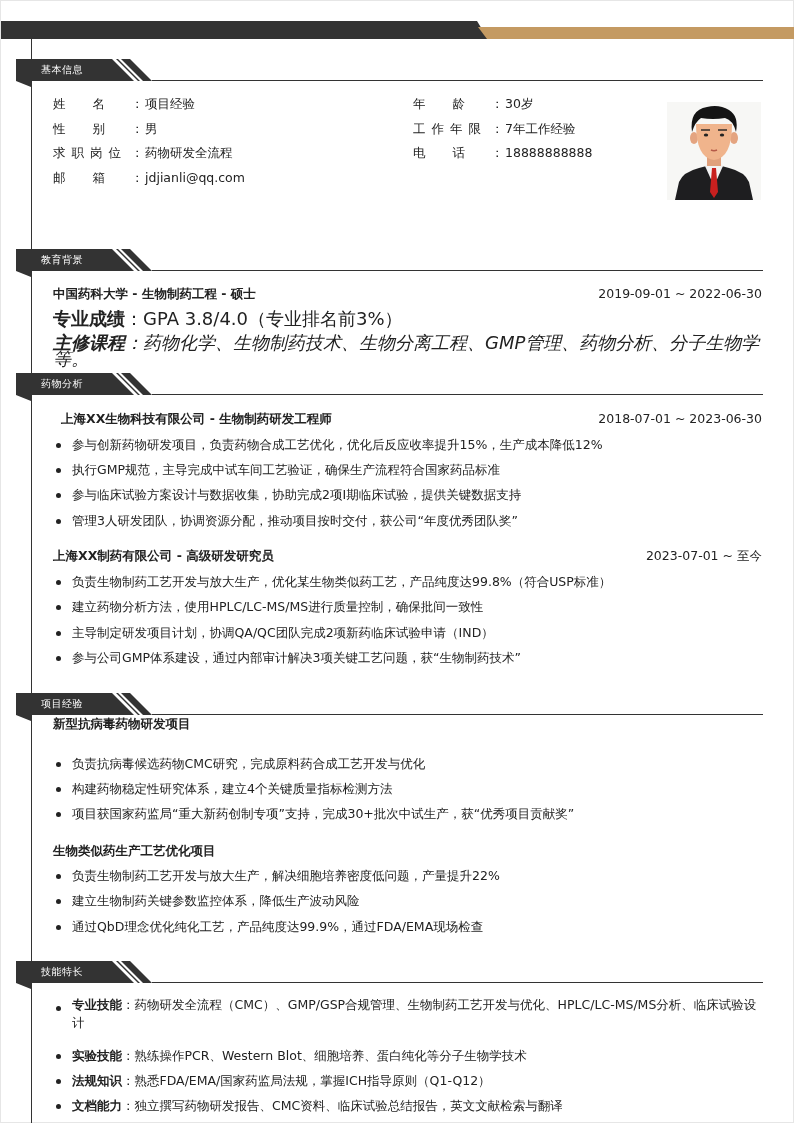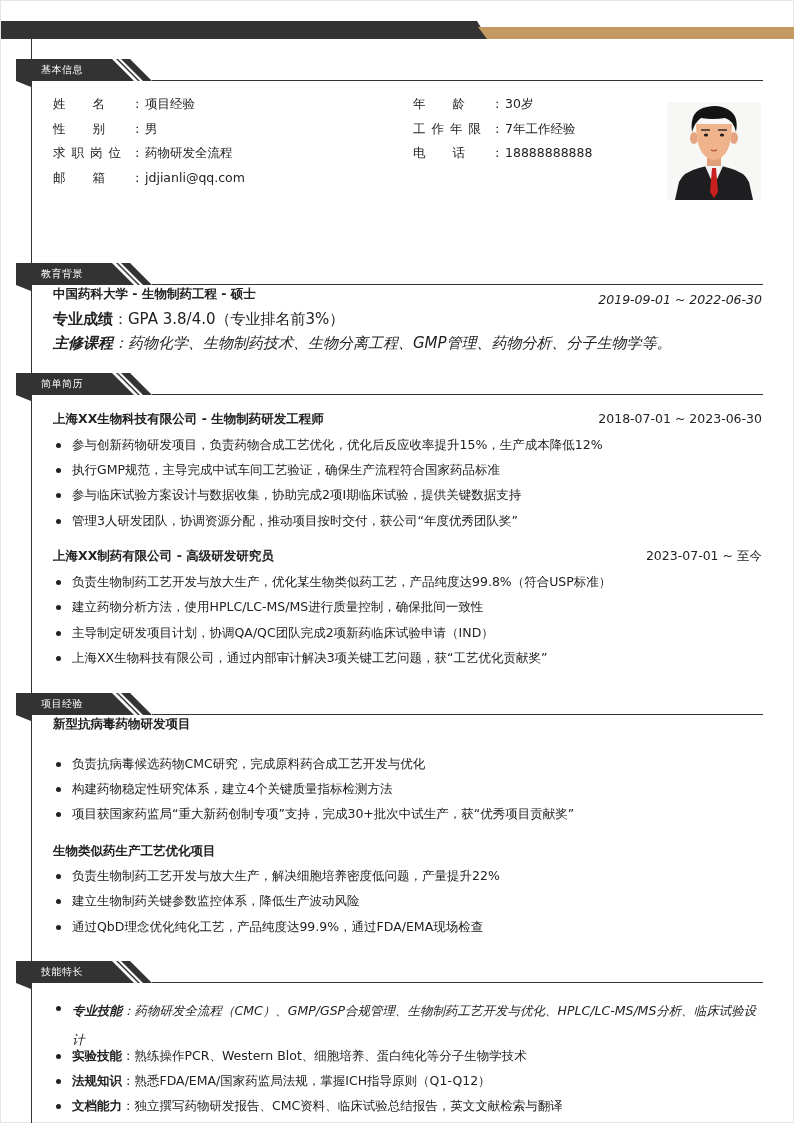--- a/index.html
+++ b/index.html
@@ -31,26 +31,26 @@
 
   
   .info-row { position: absolute; font-size: 12.5px; line-height: 16px; display: flex; }
   .info-label { display: flex; justify-content: space-between; width: 68px; }
   .info-label span { display: inline-block; }
   .info-colon { width: 14px; text-align: left; padding-left: 6px; }
   .avatar { position: absolute; left: 667px; top: 102px; width: 94px; height: 98px; background: #f7f7f5; overflow: hidden; }
 
   .row-title { position: absolute; left: 53px; font-weight: bold; font-size: 12.5px; line-height: 16px; }
   .row-date { position: absolute; right: 32px; font-size: 12.5px; line-height: 16px; }
-  .plain { position: absolute; left: 53px; font-size: 15px; line-height: 16px; }
+  .plain { position: absolute; left: 53px; font-size: 18px; line-height: 16px; }
   .plain b { font-weight: bold; }
   .bullet { position: absolute; left: 53px; font-size: 12.5px; line-height: 16px; width: 710px; }
   .bullet .dot { position: absolute; left: 3px; top: 6px; width: 5px; height: 5px; border-radius: 50%; background: #222; }
   .bullet .txt { position: absolute; left: 19px; white-space: nowrap; }
-  .bullet.wrap .txt { white-space: normal; width: 690px; line-height: 29px; top: -4px; font-style: italic; }
+  .bullet.wrap .txt { white-space: normal; width: 690px; line-height: 18px; top: -4px; }
 </style>
 </head>
 <body>
 
 <div class="page-border"></div>
 <div class="top-dark"></div>
 <div class="top-gold"></div>
 <div class="vline"></div>
 
 <div class="sec-head" style="top:59px;">
@@ -144,43 +144,43 @@
     <path d="M25 30 Q22 8 40 5 Q52 2 62 8 Q72 14 69 30 Q66 18 58 16 Q46 18 34 16 Q28 20 25 30 Z" fill="#141414"></path>
 
     <ellipse cx="39" cy="33" rx="2.2" ry="1.6" fill="#222"></ellipse>
     <ellipse cx="55" cy="33" rx="2.2" ry="1.6" fill="#222"></ellipse>
     <path d="M34 28 L43 28" stroke="#222" stroke-width="1.4"></path>
     <path d="M51 28 L60 28" stroke="#222" stroke-width="1.4"></path>
     <path d="M44 48 Q47 49.5 50 48" stroke="#b55a48" stroke-width="1.4" fill="none"></path>
   </svg>
 </div>
 
-<div class="sec-head" style="top:263px;">
+<div class="sec-head" style="top:249px;">
   <div class="blk"></div>
   <div class="stripe1"></div>
   <div class="stripe2"></div>
   <div class="fold"></div>
   <div class="rule"></div>
   <div class="title">教育背景</div>
 </div>
 <div class="row-title" style="top:286px;">中国药科大学 - 生物制药工程 - 硕士</div>
-<div class="row-date" style="top:292px;font-style:italic;">2019-09-01 ~ 2022-06-30</div>
+<div class="row-date" style="top:286px;">2019-09-01 ~ 2022-06-30</div>
 <div class="plain" style="top:311px;"><b>专业成绩</b><span>：GPA 3.8/4.0（专业排名前3%）</span></div>
 <div class="plain" style="top:335px;font-style:italic;"><b>主修课程</b><span>：药物化学、生物制药技术、生物分离工程、GMP管理、药物分析、分子生物学等。</span></div>
 
 <div class="sec-head" style="top:373px;">
   <div class="blk"></div>
   <div class="stripe1"></div>
   <div class="stripe2"></div>
   <div class="fold"></div>
   <div class="rule"></div>
-  <div class="title">简单简历</div>
-</div>
-
-<div class="row-title" style="top:411px;">上海XX生物科技有限公司 - 生物制药研发工程师</div>
+  <div class="title">药物分析</div>
+</div>
+
+<div class="row-title" style="top:411px;margin-left:8px;">上海XX生物科技有限公司 - 生物制药研发工程师</div>
 <div class="row-date" style="top:411px;text-align:center;">2018-07-01 ~ 2023-06-30</div>
 <div class="bullet" style="top:437px;">
     <span class="dot"></span>
     <span class="txt">参与创新药物研发项目，负责药物合成工艺优化，优化后反应收率提升15%，生产成本降低12%</span>
   </div>
 <div class="bullet" style="top:462px;">
     <span class="dot"></span>
     <span class="txt">执行GMP规范，主导完成中试车间工艺验证，确保生产流程符合国家药品标准</span>
   </div>
 <div class="bullet" style="top:487px;">
@@ -201,21 +201,21 @@
 <div class="bullet" style="top:599px;">
     <span class="dot"></span>
     <span class="txt">建立药物分析方法，使用HPLC/LC-MS/MS进行质量控制，确保批间一致性</span>
   </div>
 <div class="bullet" style="top:625px;">
     <span class="dot"></span>
     <span class="txt">主导制定研发项目计划，协调QA/QC团队完成2项新药临床试验申请（IND）</span>
   </div>
 <div class="bullet" style="top:650px;">
     <span class="dot"></span>
-    <span class="txt">上海XX生物科技有限公司，通过内部审计解决3项关键工艺问题，获“工艺优化贡献奖”</span>
+    <span class="txt">参与公司GMP体系建设，通过内部审计解决3项关键工艺问题，获“生物制药技术”</span>
   </div>
 
 <div class="sec-head" style="top:693px;">
   <div class="blk"></div>
   <div class="stripe1"></div>
   <div class="stripe2"></div>
   <div class="fold"></div>
   <div class="rule"></div>
   <div class="title">项目经验</div>
 </div>

